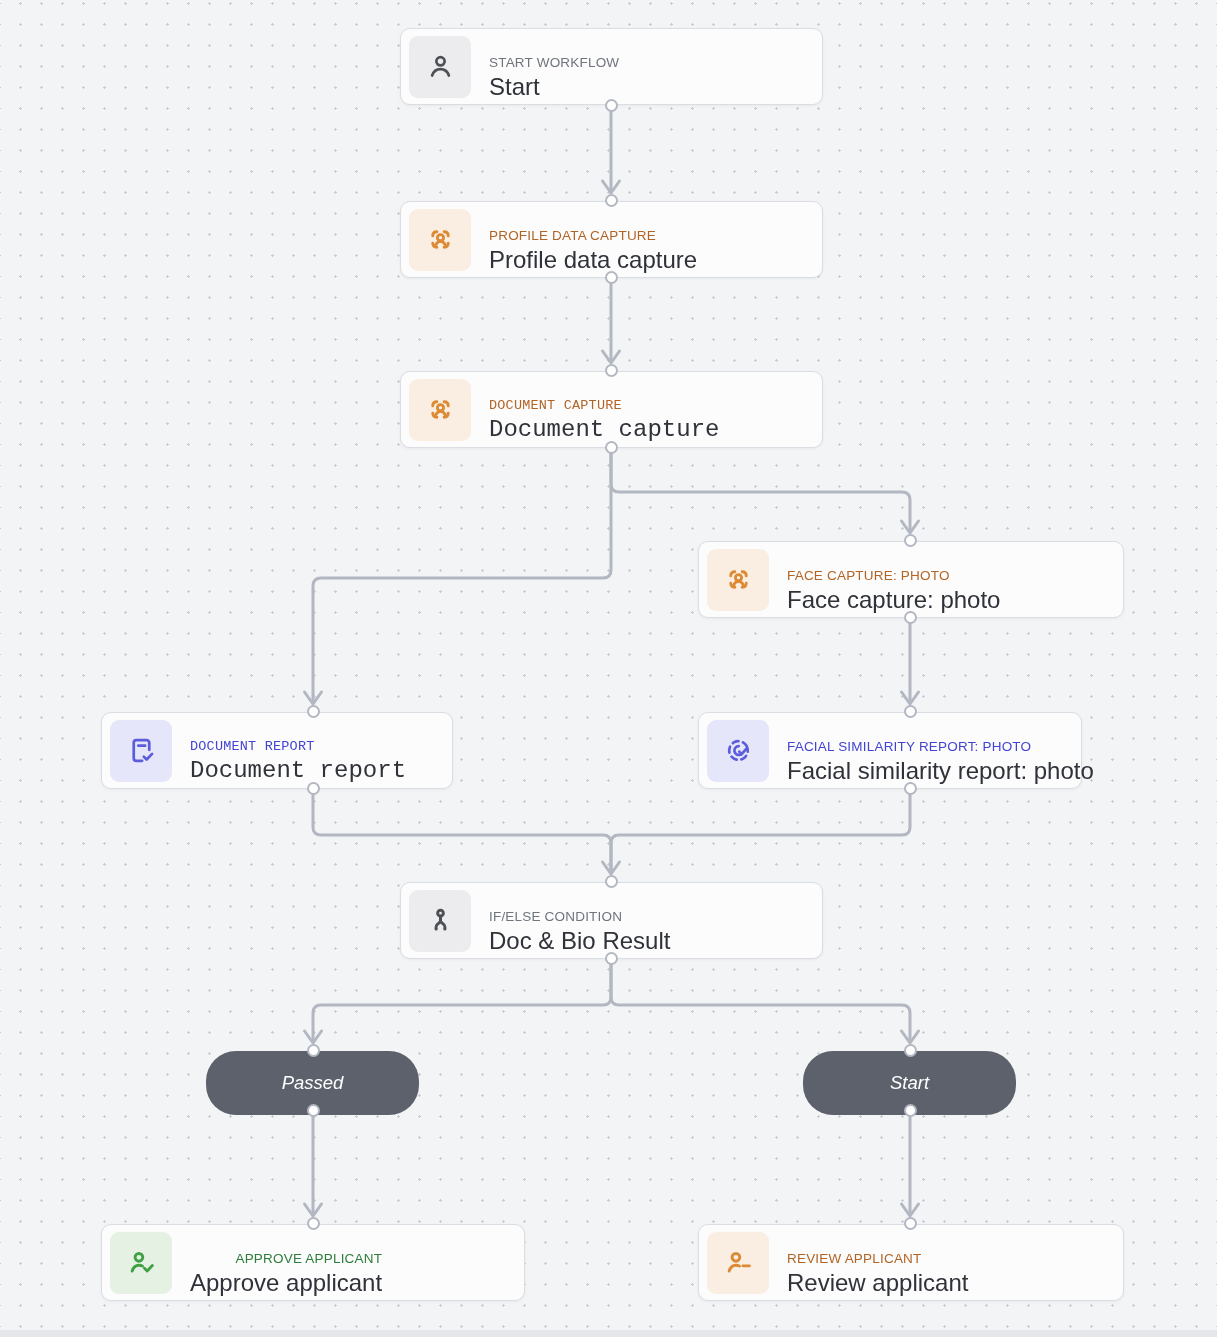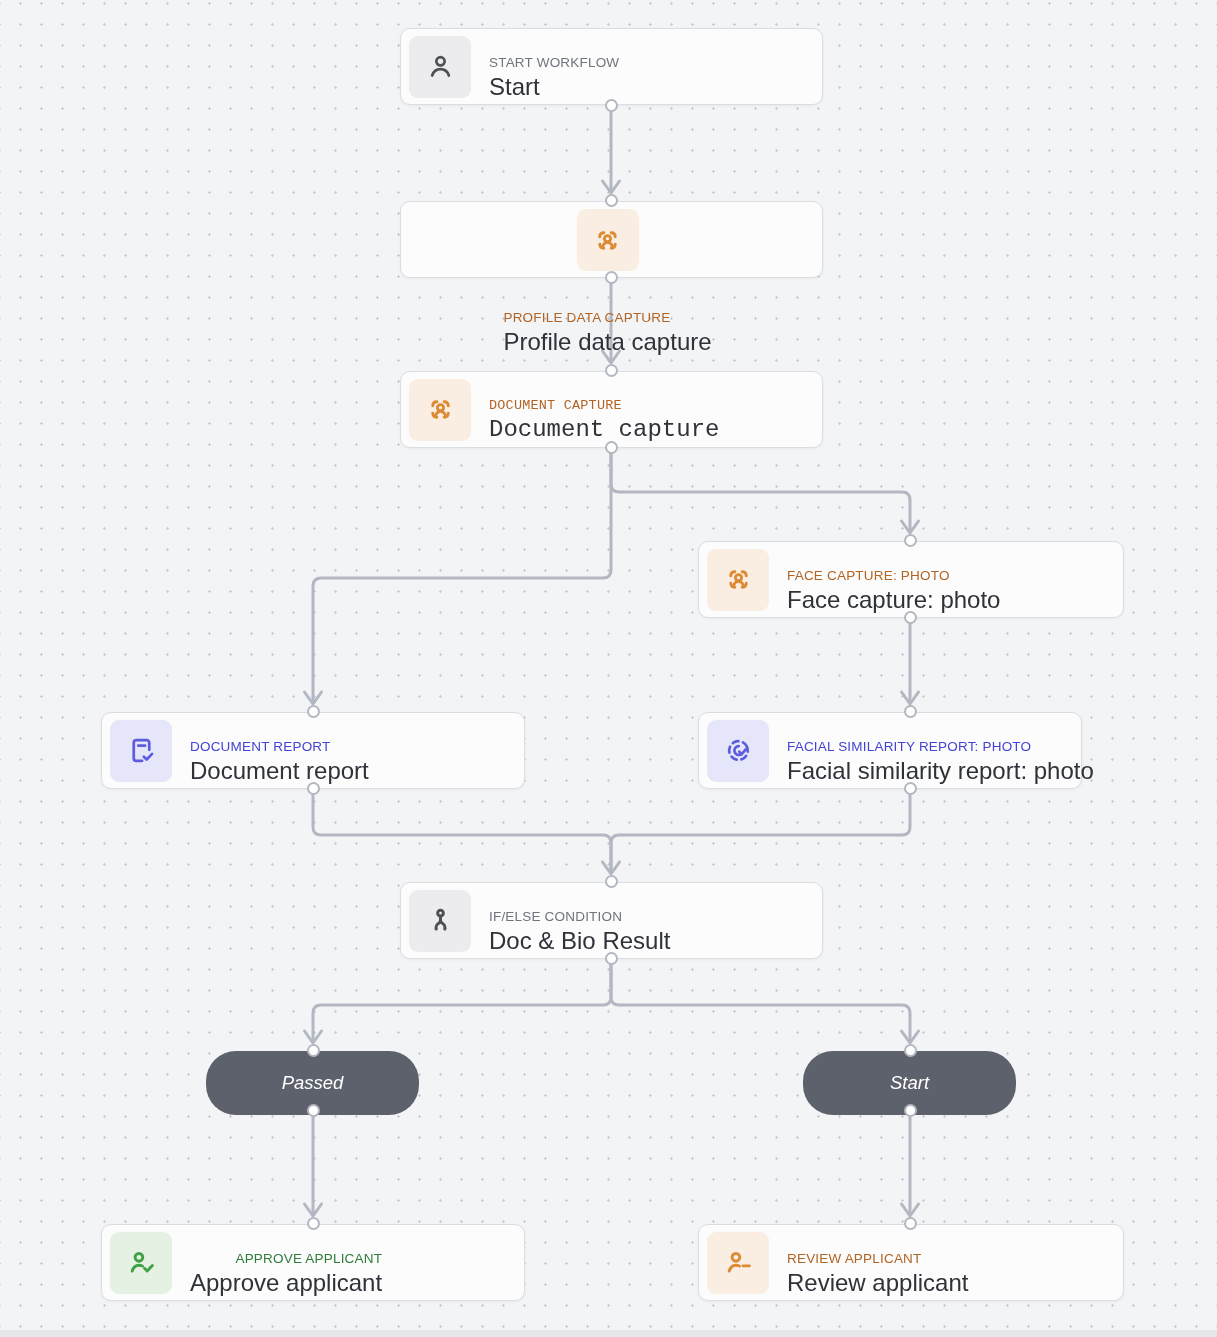--- a/index.html
+++ b/index.html
@@ -45,24 +45,24 @@
   }
   .theme-orange .node-label { color:#b26425; }
   .theme-indigo .node-label { color:#4444d4; }
   .theme-green  .node-label { color:#2e7d3a; }
   .node-title {
     font-size:24px; line-height:25px; font-weight:500;
     color:#2f3238; white-space:nowrap;
   }
 
   #node-start            { left:400px; top:28px;   width:423px; }
-  #node-profile-capture  { left:400px; top:201px;  width:423px;flex-direction:column; }
+  #node-profile-capture  { left:400px; top:201px;  width:423px; }
   #node-document-capture { left:400px; top:371px;  width:423px;font-family:Liberation Mono, monospace; }
   #node-face-capture     { left:698px; top:541px;  width:426px; }
-  #node-document-report  { left:101px; top:712px;  width:424px; }
+  #node-document-report  { left:101px; top:712px;  width:352px;font-family:Liberation Mono, monospace; }
   #node-facial-report    { left:698px; top:712px;  width:384px; }
   #node-if-else          { left:400px; top:882px;  width:423px; }
   #node-approve          { left:101px; top:1224px; width:424px;text-align:right; }
   #node-review           { left:698px; top:1224px; width:426px; }
 
   .branch-pill {
     position:absolute; z-index:2;
     width:213px; height:64px; border-radius:30px;
     background:#5c616b; color:#ffffff;
     display:flex; align-items:center; justify-content:center;

